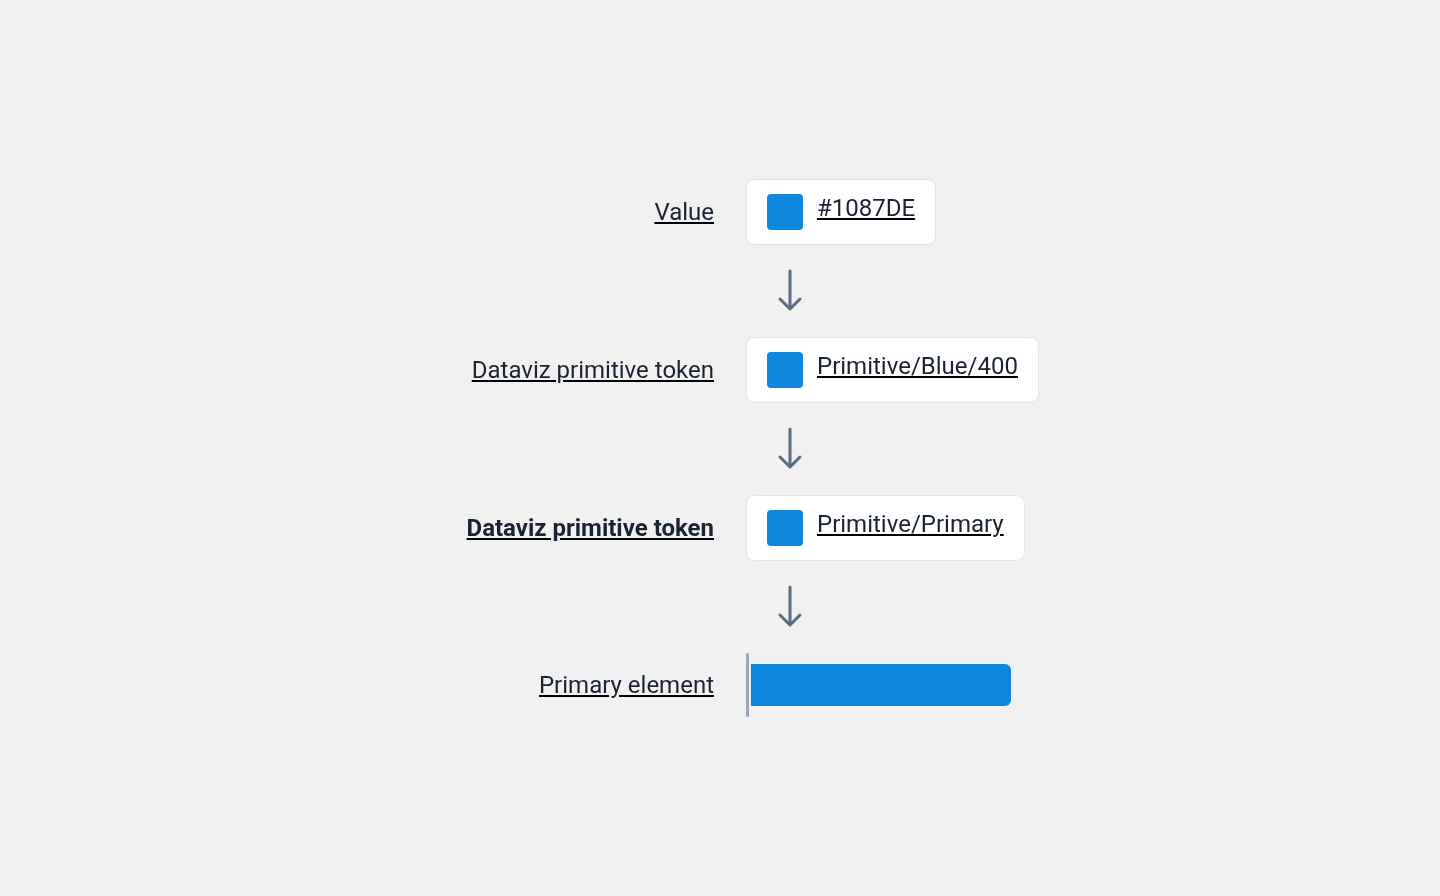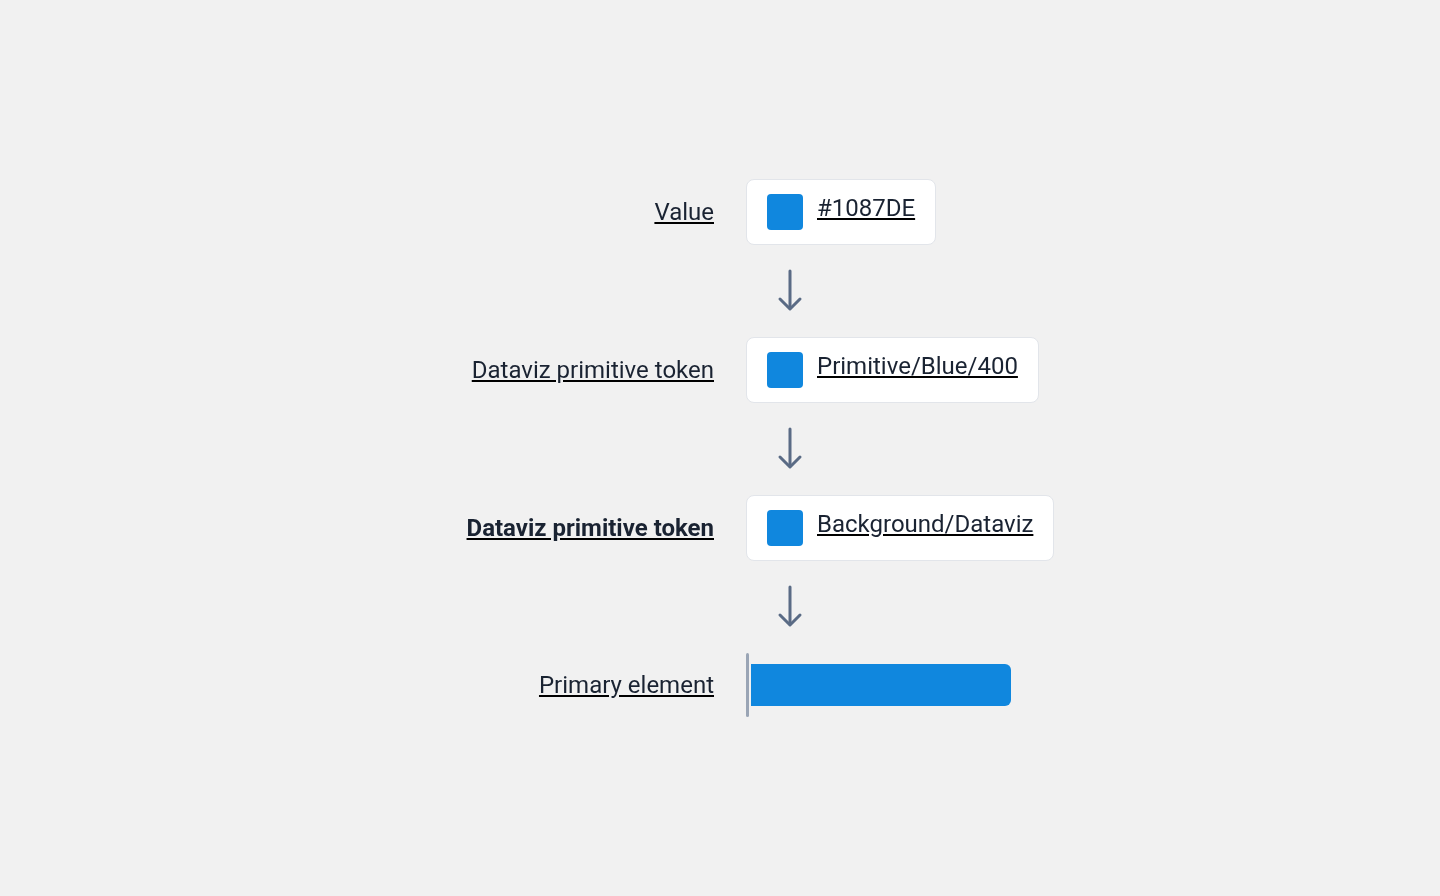--- a/index.html
+++ b/index.html
@@ -157,21 +157,21 @@
     </div>
   </div>
 
   <div class="row">
     <div class="label-col">
       <span class="label bold">Dataviz primitive token</span>
     </div>
     <div class="content-col">
       <div class="chip">
         <div class="swatch" style="background:#1087DE"></div>
-        <span class="chip-text">Background/Dataviz</span>
+        <span class="chip-text">Primitive/Primary</span>
       </div>
     </div>
   </div>
 
   <div class="arrow-row">
     <div class="label-col"></div>
     <div class="arrow-col">
       <svg class="arrow-svg" viewBox="0 0 32 44">
         <line x1="16" y1="2" x2="16" y2="38"></line>
         <path d="M6 30 L16 40 L26 30"></path>

